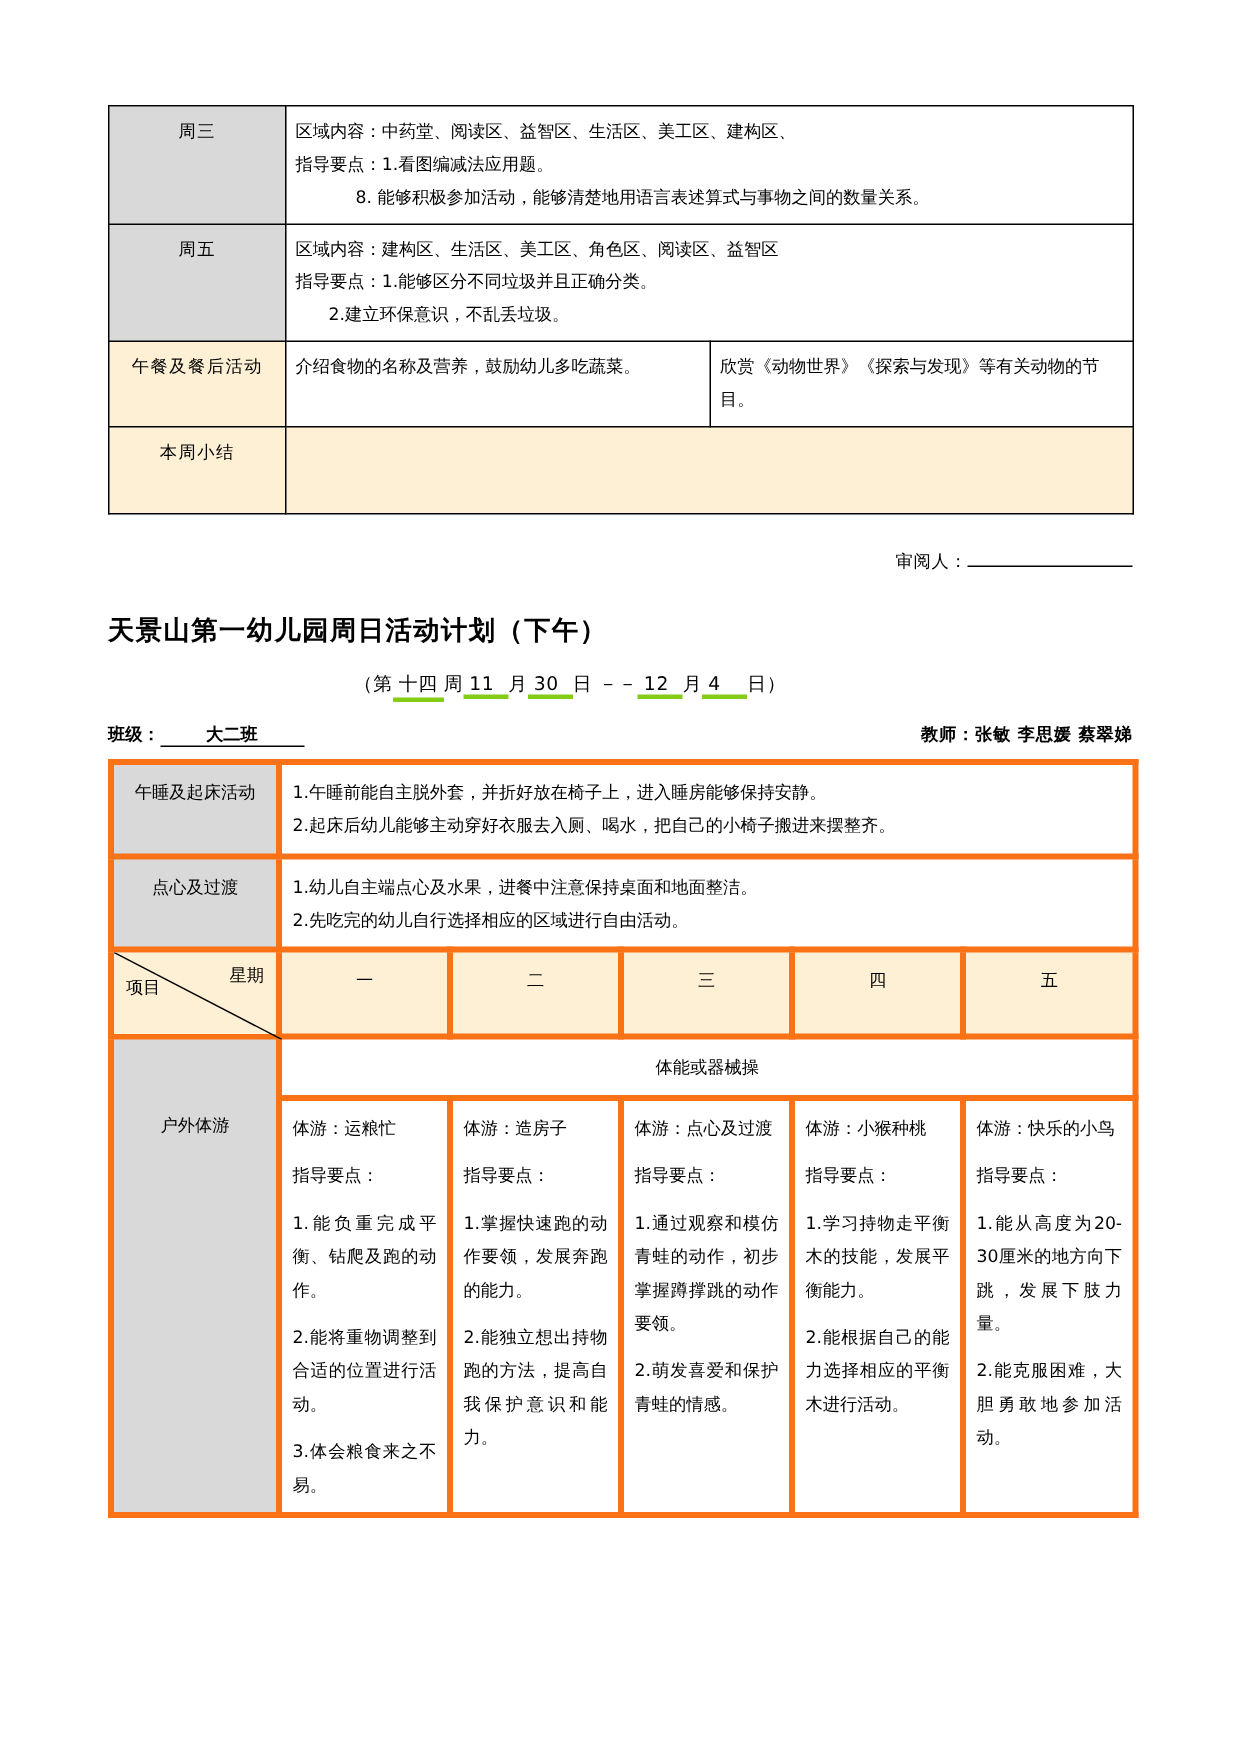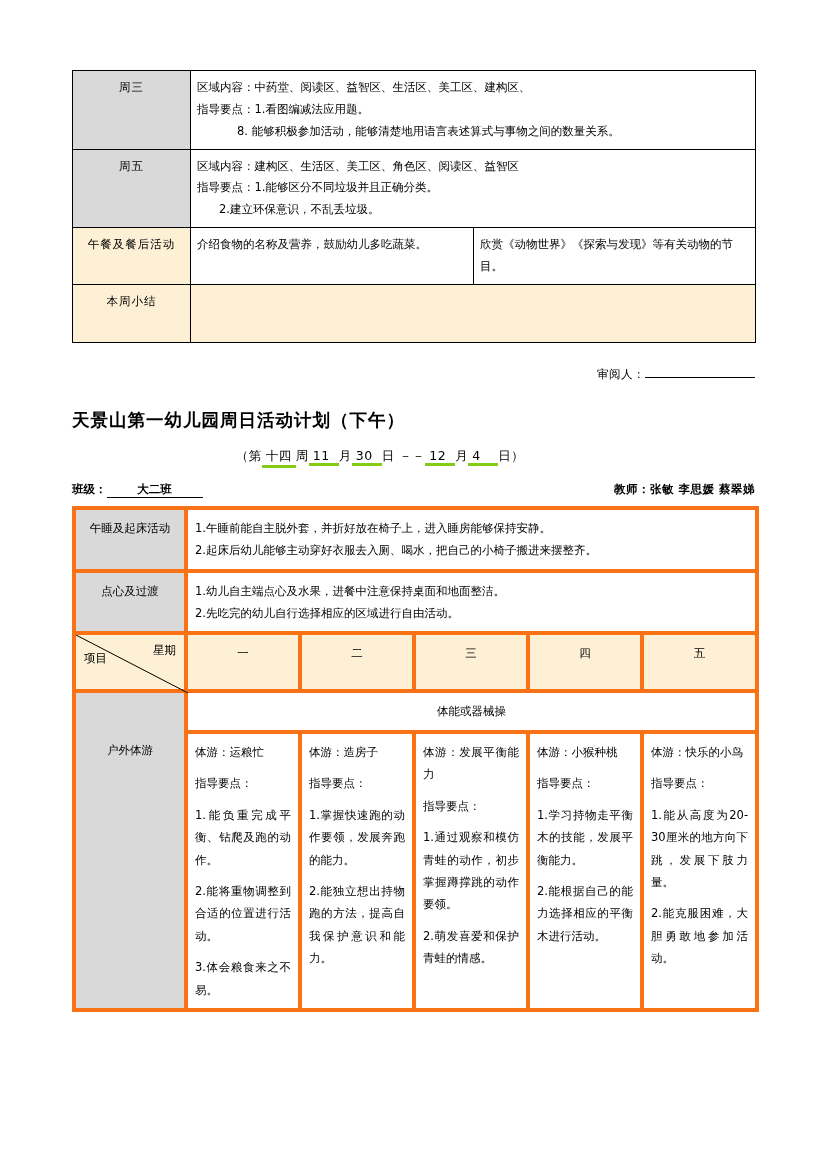--- a/index.html
+++ b/index.html
@@ -271,21 +271,21 @@
           <p>2.能将重物调整到合适的位置进行活动。</p>
           <p>3.体会粮食来之不易。</p>
         </td>
         <td class="gamecell">
           <p>体游：造房子</p>
           <p>指导要点：</p>
           <p>1.掌握快速跑的动作要领，发展奔跑的能力。</p>
           <p>2.能独立想出持物跑的方法，提高自我保护意识和能力。</p>
         </td>
         <td class="gamecell">
-          <p>体游：发展平衡能力</p>
+          <p>体游：点心及过渡</p>
           <p>指导要点：</p>
           <p>1.通过观察和模仿青蛙的动作，初步掌握蹲撑跳的动作要领。</p>
           <p>2.萌发喜爱和保护青蛙的情感。</p>
         </td>
         <td class="gamecell">
           <p>体游：小猴种桃</p>
           <p>指导要点：</p>
           <p>1.学习持物走平衡木的技能，发展平衡能力。</p>
           <p>2.能根据自己的能力选择相应的平衡木进行活动。</p>
         </td>

